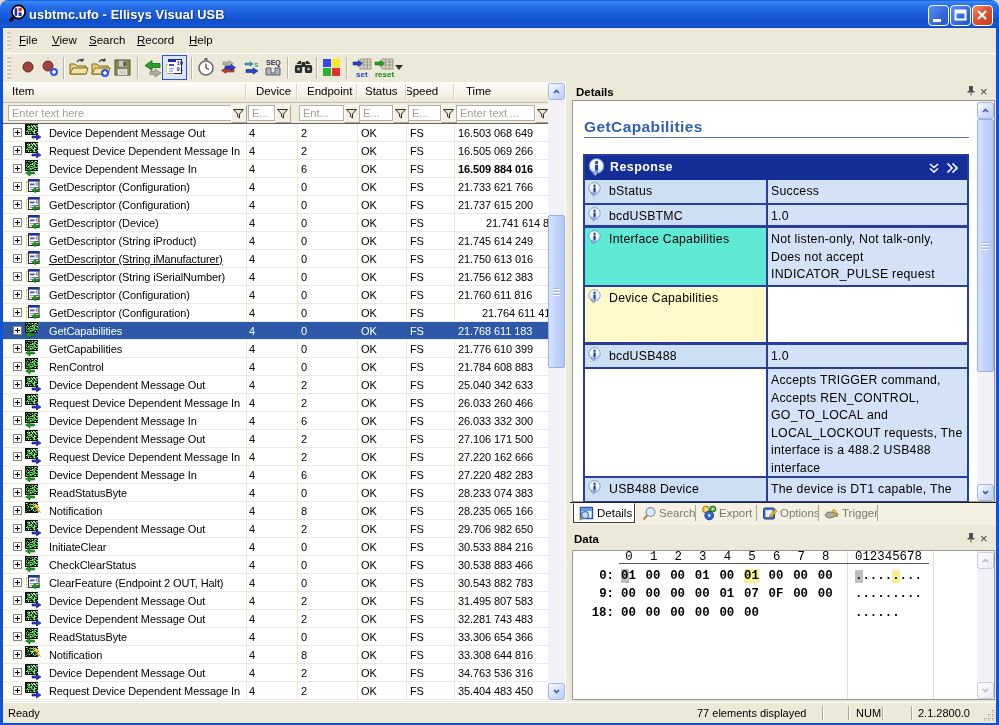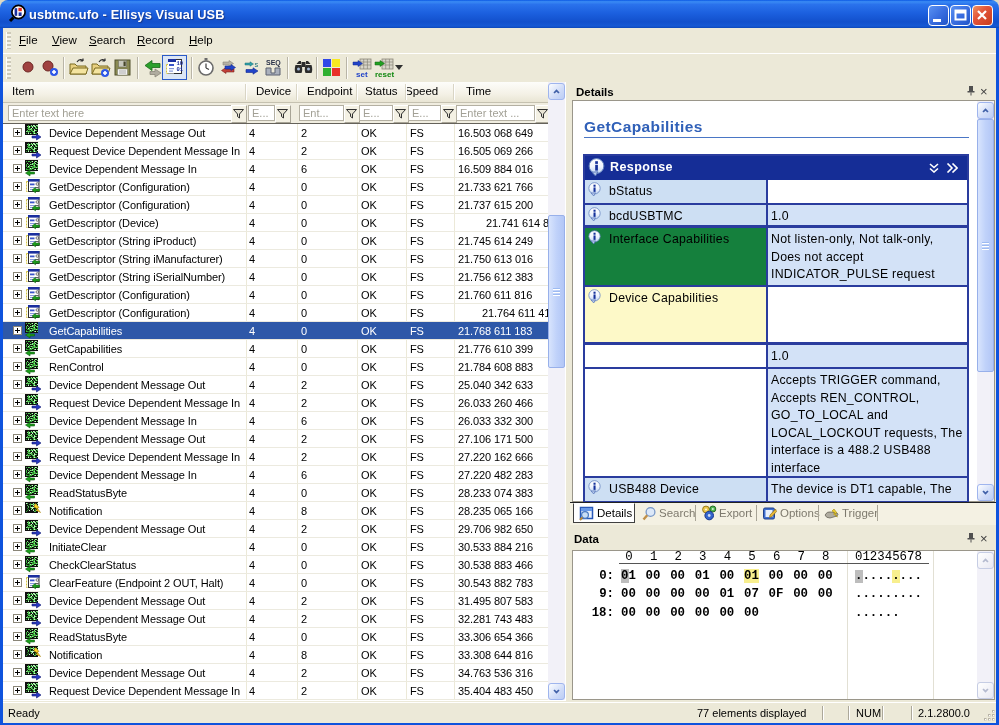--- a/index.html
+++ b/index.html
@@ -496,21 +496,21 @@
             <rect x="12" y="6" width="1" height="1" fill="#1e7e1e"></rect>
             <rect x="12" y="7" width="1" height="1" fill="#3cb43c"></rect>
             <rect x="12" y="9" width="1" height="1" fill="#58c858"></rect>
             <path d="M9.5 12 L5 12 L5 10 L0.5 13 L5 16 L5 14 L9.5 14 Z" fill="#1d9e1d" stroke="#0c5c0c" stroke-width="0.6"></path>
           </svg></div>
         <div class="rtext" style="left:46px;width:190px;">Device Dependent Message In</div>
         <div class="rtext" style="left:246px;">4</div>
         <div class="rtext" style="left:298px;">6</div>
         <div class="rtext" style="left:358px;">OK</div>
         <div class="rtext" style="left:407px;">FS</div>
-        <div class="rtext" style="left:455px;">16.509 884 016</div>
+        <div class="rtext" style="left:455px;font-weight:bold;">16.509 884 016</div>
       </div>
 <div class="row" style="top:96px;">
         <div class="pbox">
           <i class="ph"></i>
           <i class="pv"></i>
         </div>
         <div class="ricon"><svg width="17" height="17" viewBox="0 0 17 17">
             <rect x="1.5" y="3.5" width="9" height="10" fill="#fffef0" stroke="#d6c540" stroke-width="1" stroke-dasharray="2 1"></rect>
             <rect x="3.5" y="1.5" width="10.5" height="12" fill="#ffffff" stroke="#303030" stroke-width="1"></rect>
             <rect x="3" y="1" width="11.5" height="2.6" fill="#1b2f9e"></rect>
@@ -606,21 +606,21 @@
             <rect x="1.5" y="3.5" width="9" height="10" fill="#fffef0" stroke="#d6c540" stroke-width="1" stroke-dasharray="2 1"></rect>
             <rect x="3.5" y="1.5" width="10.5" height="12" fill="#ffffff" stroke="#303030" stroke-width="1"></rect>
             <rect x="3" y="1" width="11.5" height="2.6" fill="#1b2f9e"></rect>
             <rect x="5" y="5.5" width="4.5" height="1.8" fill="#3a55c8"></rect>
             <rect x="5" y="9" width="6" height="1.1" fill="#8898d8"></rect>
             <rect x="5" y="11" width="5" height="1.1" fill="#8898d8"></rect>
             <circle cx="12.3" cy="6" r="1.3" fill="none" stroke="#606060" stroke-width="0.9"></circle>
             <rect x="10.8" y="9" width="3" height="1" fill="#606060"></rect>
             <path d="M14.5 11 L10.5 11 L10.5 9.3 L7 12.1 L10.5 14.9 L10.5 13.2 L14.5 13.2 Z" fill="#1d9e1d" stroke="#0c5c0c" stroke-width="0.5"></path>
           </svg></div>
-        <div class="rtext" style="left:46px;width:190px;">GetDescriptor (String iManufacturer)</div>
+        <div class="rtext" style="left:46px;width:190px;text-decoration:underline;">GetDescriptor (String iManufacturer)</div>
         <div class="rtext" style="left:246px;">4</div>
         <div class="rtext" style="left:298px;">0</div>
         <div class="rtext" style="left:358px;">OK</div>
         <div class="rtext" style="left:407px;">FS</div>
         <div class="rtext" style="left:455px;">21.750 613 016</div>
       </div>
 <div class="row" style="top:186px;">
         <div class="pbox">
           <i class="ph"></i>
           <i class="pv"></i>
@@ -2329,20 +2329,23 @@
                     <stop offset="1" stop-color="#bed2f2"></stop>
                   </linearGradient>
                 </defs>
                 <ellipse cx="8.5" cy="8" rx="7.4" ry="7.4" fill="url(#bg1)" stroke="#6181be" stroke-width="1"></ellipse>
                 <path d="M4 14.2 L7.5 18 L9.8 13.8 Z" fill="#b8c9ea" stroke="#5272b8" stroke-width="0.9"></path>
                 <rect x="7.2" y="3.2" width="2.7" height="2.7" fill="#14309a"></rect>
                 <rect x="7.2" y="6.8" width="2.7" height="5.8" fill="#14309a"></rect>
               </svg></div>
             <div style="position:absolute;left:24px;top:3px;line-height:17.5px;">bStatus</div>
           </div>
+          <div style="position:absolute;left:183px;top:0px;width:203px;height:23px;background:#d3e2f7;">
+            <div style="position:absolute;left:3px;top:3px;line-height:17.5px;">Success</div>
+          </div>
 <div style="position:absolute;left:0;top:23px;width:386px;height:2px;background:#2a3c9e;"></div>
 <div style="position:absolute;left:0;top:25px;width:181px;height:20px;background:#cddff3;">
             <div style="position:absolute;left:3px;top:2px;"><svg width="13" height="15" viewBox="0 0 17 19">
                 <defs>
                   <linearGradient id="bg2" x1="0" y1="0" x2="0" y2="1">
                     <stop offset="0" stop-color="#ffffff"></stop>
                     <stop offset="0.55" stop-color="#f0f5fe"></stop>
                     <stop offset="1" stop-color="#bed2f2"></stop>
                   </linearGradient>
                 </defs>
@@ -2350,21 +2353,21 @@
                 <path d="M4 14.2 L7.5 18 L9.8 13.8 Z" fill="#b8c9ea" stroke="#5272b8" stroke-width="0.9"></path>
                 <rect x="7.2" y="3.2" width="2.7" height="2.7" fill="#14309a"></rect>
                 <rect x="7.2" y="6.8" width="2.7" height="5.8" fill="#14309a"></rect>
               </svg></div>
             <div style="position:absolute;left:24px;top:3px;line-height:17.5px;">bcdUSBTMC</div>
           </div>
           <div style="position:absolute;left:183px;top:25px;width:203px;height:20px;background:#d3e2f7;">
             <div style="position:absolute;left:3px;top:3px;line-height:17.5px;">1.0</div>
           </div>
 <div style="position:absolute;left:0;top:45px;width:386px;height:3px;background:#2a3c9e;"></div>
-<div style="position:absolute;left:0;top:48px;width:181px;height:57px;background:#15803d;">
+<div style="position:absolute;left:0;top:48px;width:181px;height:57px;background:#5eead4;">
             <div style="position:absolute;left:3px;top:2px;"><svg width="13" height="15" viewBox="0 0 17 19">
                 <defs>
                   <linearGradient id="bg3" x1="0" y1="0" x2="0" y2="1">
                     <stop offset="0" stop-color="#ffffff"></stop>
                     <stop offset="0.55" stop-color="#f0f5fe"></stop>
                     <stop offset="1" stop-color="#bed2f2"></stop>
                   </linearGradient>
                 </defs>
                 <ellipse cx="8.5" cy="8" rx="7.4" ry="7.4" fill="url(#bg3)" stroke="#6181be" stroke-width="1"></ellipse>
                 <path d="M4 14.2 L7.5 18 L9.8 13.8 Z" fill="#b8c9ea" stroke="#5272b8" stroke-width="0.9"></path>
@@ -2387,20 +2390,36 @@
                   </linearGradient>
                 </defs>
                 <ellipse cx="8.5" cy="8" rx="7.4" ry="7.4" fill="url(#bg4)" stroke="#6181be" stroke-width="1"></ellipse>
                 <path d="M4 14.2 L7.5 18 L9.8 13.8 Z" fill="#b8c9ea" stroke="#5272b8" stroke-width="0.9"></path>
                 <rect x="7.2" y="3.2" width="2.7" height="2.7" fill="#14309a"></rect>
                 <rect x="7.2" y="6.8" width="2.7" height="5.8" fill="#14309a"></rect>
               </svg></div>
             <div style="position:absolute;left:24px;top:3px;line-height:17.5px;">Device Capabilities</div>
           </div>
 <div style="position:absolute;left:0;top:162px;width:386px;height:3px;background:#2a3c9e;"></div>
+<div style="position:absolute;left:0;top:165px;width:181px;height:22px;background:#cddff3;">
+            <div style="position:absolute;left:3px;top:2px;"><svg width="13" height="15" viewBox="0 0 17 19">
+                <defs>
+                  <linearGradient id="bg5" x1="0" y1="0" x2="0" y2="1">
+                    <stop offset="0" stop-color="#ffffff"></stop>
+                    <stop offset="0.55" stop-color="#f0f5fe"></stop>
+                    <stop offset="1" stop-color="#bed2f2"></stop>
+                  </linearGradient>
+                </defs>
+                <ellipse cx="8.5" cy="8" rx="7.4" ry="7.4" fill="url(#bg5)" stroke="#6181be" stroke-width="1"></ellipse>
+                <path d="M4 14.2 L7.5 18 L9.8 13.8 Z" fill="#b8c9ea" stroke="#5272b8" stroke-width="0.9"></path>
+                <rect x="7.2" y="3.2" width="2.7" height="2.7" fill="#14309a"></rect>
+                <rect x="7.2" y="6.8" width="2.7" height="5.8" fill="#14309a"></rect>
+              </svg></div>
+            <div style="position:absolute;left:24px;top:3px;line-height:17.5px;">bcdUSB488</div>
+          </div>
           <div style="position:absolute;left:183px;top:165px;width:203px;height:22px;background:#d3e2f7;">
             <div style="position:absolute;left:3px;top:3px;line-height:17.5px;">1.0</div>
           </div>
 <div style="position:absolute;left:0;top:187px;width:386px;height:2px;background:#2a3c9e;"></div>
           <div style="position:absolute;left:183px;top:189px;width:203px;height:107px;background:#d3e2f7;">
             <div style="position:absolute;left:3px;top:3px;line-height:17.5px;">Accepts TRIGGER command,<br>Accepts REN_CONTROL,<br>GO_TO_LOCAL and<br>LOCAL_LOCKOUT requests, The<br>interface is a 488.2 USB488<br>interface</div>
           </div>
 <div style="position:absolute;left:0;top:296px;width:386px;height:2px;background:#2a3c9e;"></div>
 <div style="position:absolute;left:0;top:298px;width:181px;height:25px;background:#cddff3;">
             <div style="position:absolute;left:3px;top:2px;"><svg width="13" height="15" viewBox="0 0 17 19">

